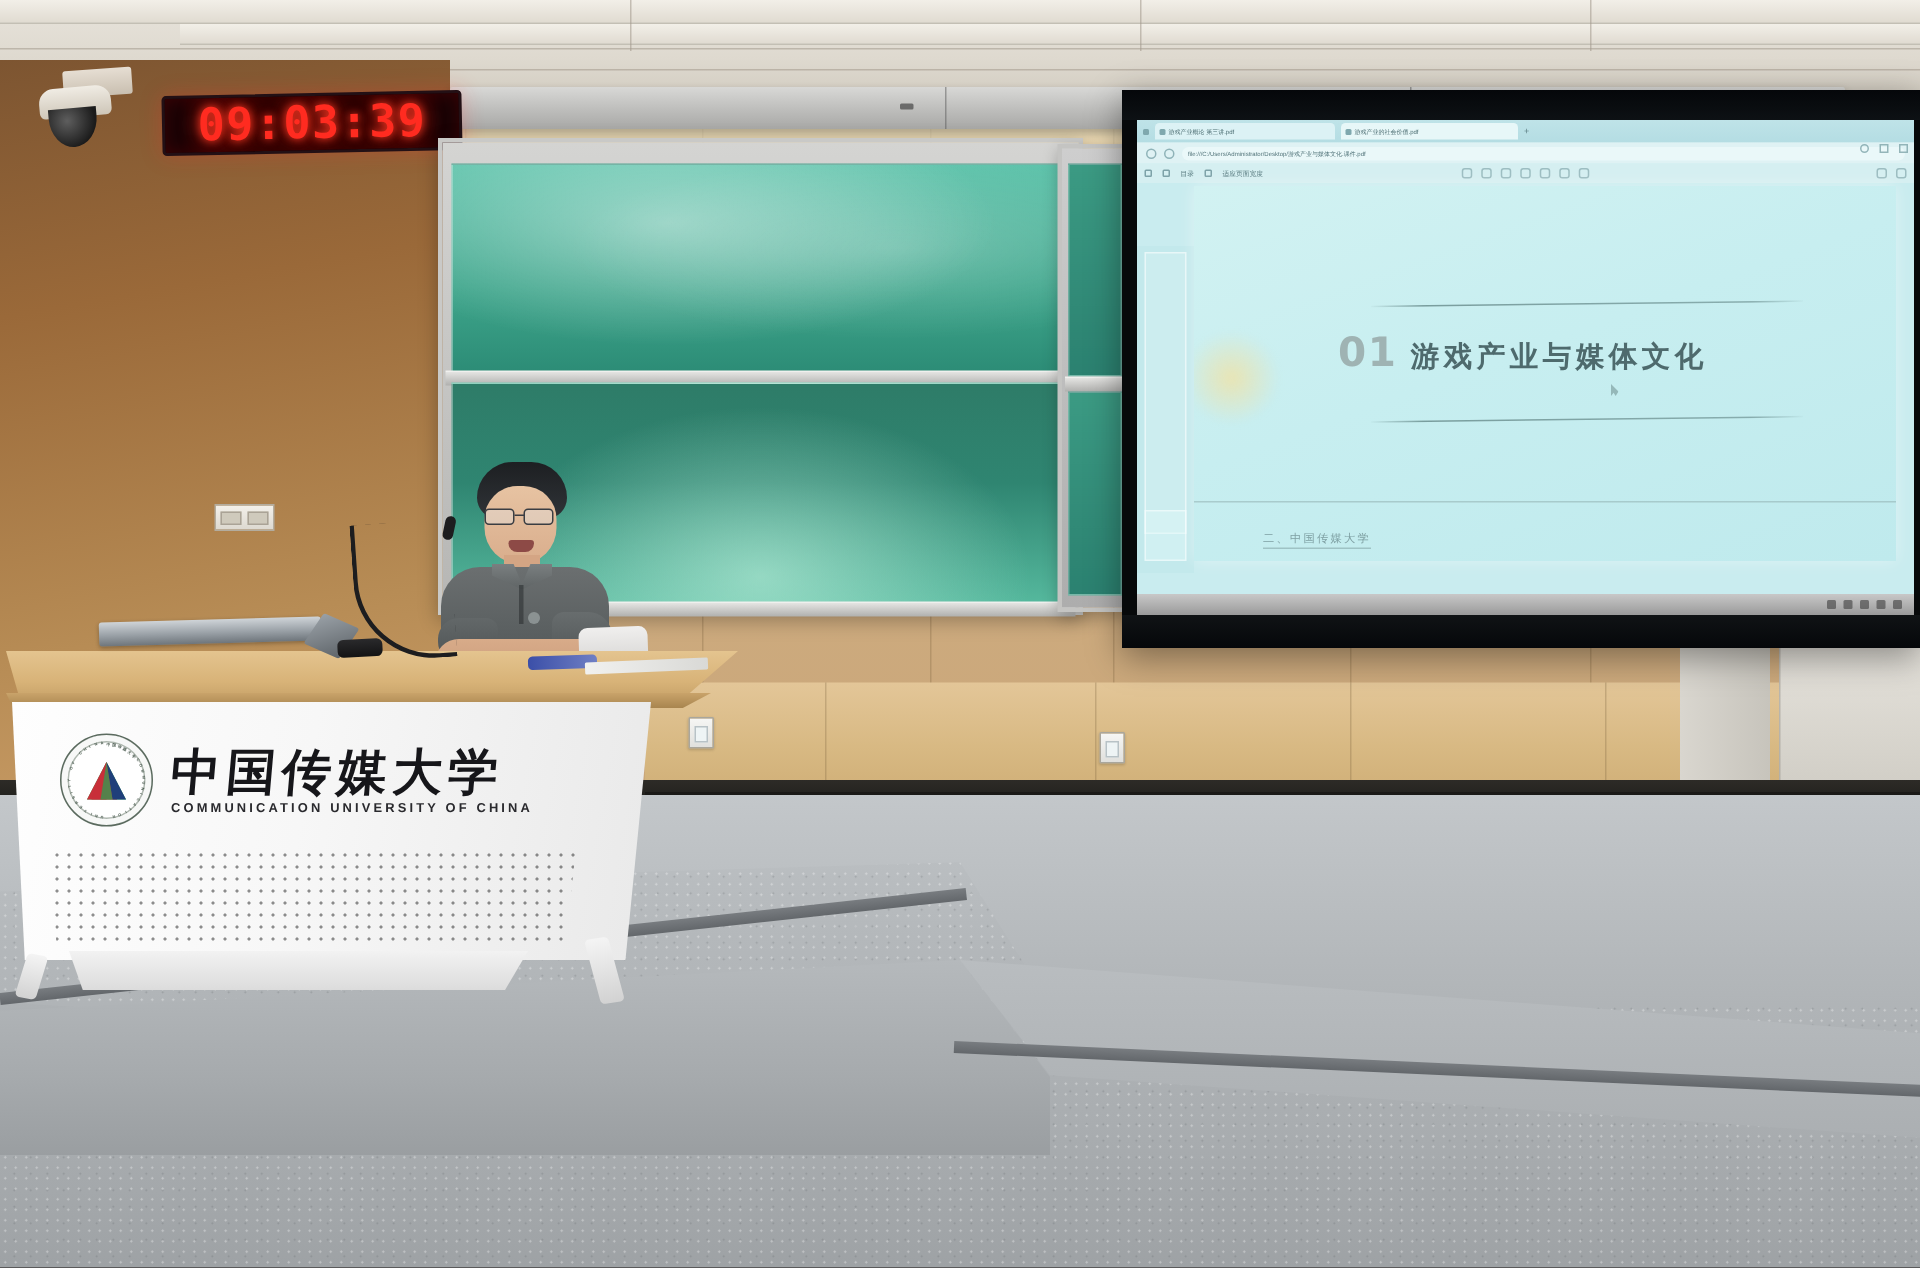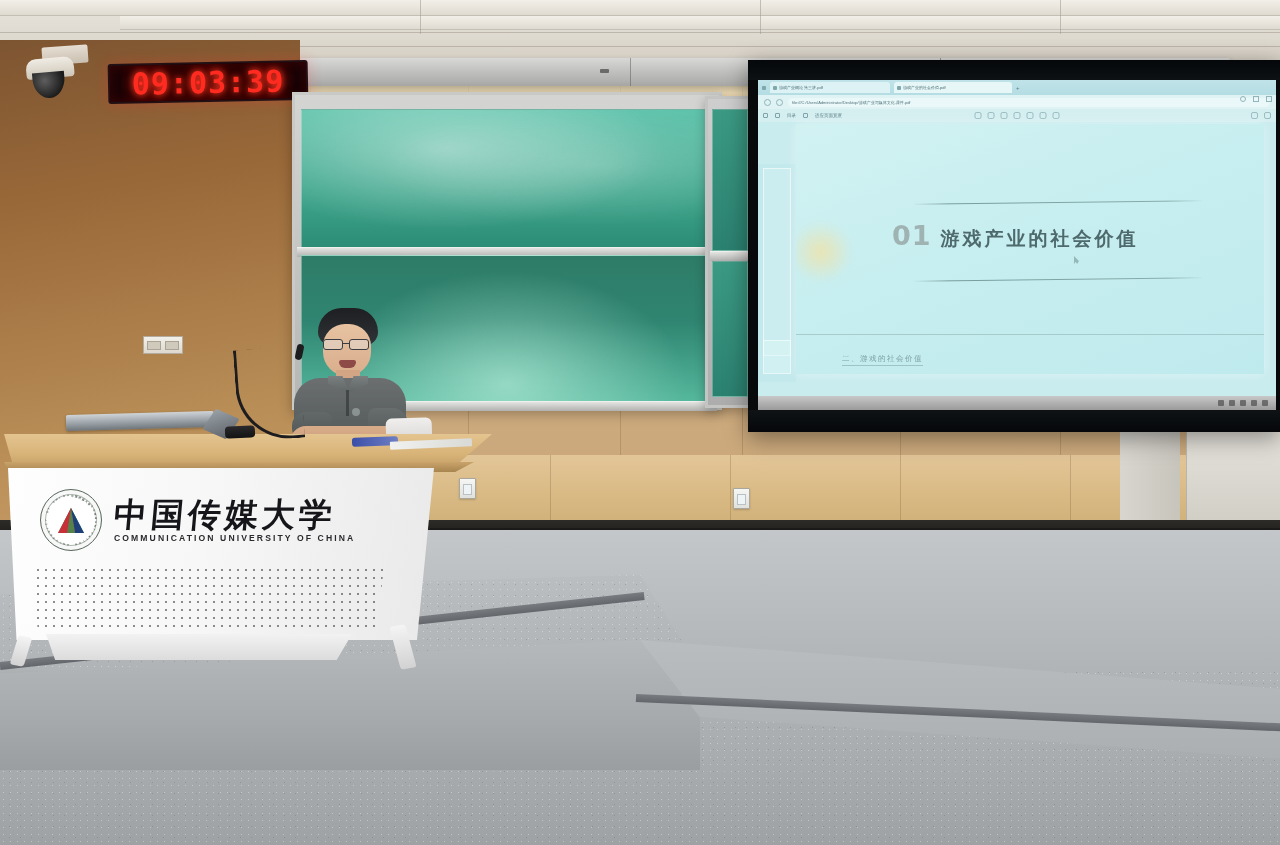--- a/index.html
+++ b/index.html
@@ -676,26 +676,26 @@
       <div class="pdf-stage">
         <div class="pdf-scroll-left">
           <div class="pdf-thumb-box"></div>
           <div class="pdf-thumb-box2"></div>
         </div>
         <div class="slide-page">
           <div class="slide-blob"></div>
           <div class="slide-rule top"></div>
           <div class="slide-headline">
             <span class="slide-num">01</span>
-            <span class="slide-title">游戏产业的社会价值</span>
+            <span class="slide-title">游戏产业与媒体文化</span>
           </div>
           <div class="slide-cursor"></div>
           <div class="slide-rule bot"></div>
           <div class="slide-footrule"></div>
-          <div class="slide-foot">二、游戏的社会价值</div>
+          <div class="slide-foot">二、中国传媒大学</div>
         </div>
       </div>
 
       <div class="taskbar">
         <span class="tb-ico"></span>
         <span class="tb-ico"></span>
         <span class="tb-ico"></span>
         <span class="tb-ico"></span>
         <span class="tb-ico"></span>
       </div>

